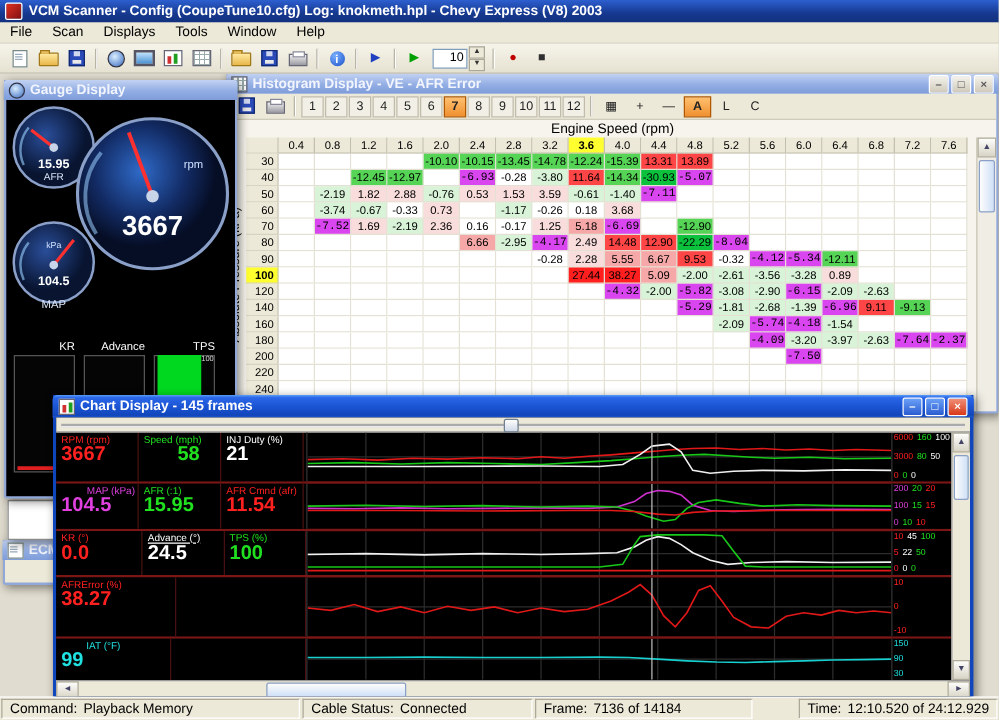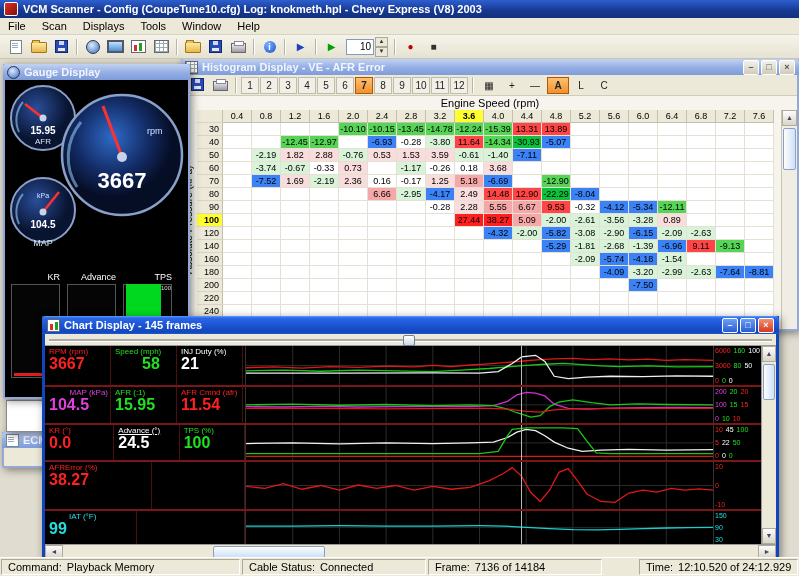--- a/index.html
+++ b/index.html
@@ -85,21 +85,21 @@
   .htool.hl{background:linear-gradient(#ffc070,#f09030);border:1px solid #b05800;font-weight:bold;}
   .hxaxis{height:14px;text-align:center;font-size:11px;color:#000;padding-top:1px;}
   .hist-wrap{display:flex;position:absolute;top:35px;left:0;right:15px;bottom:0;}
   .hist-yaxis{width:14px;writing-mode:vertical-rl;transform:rotate(180deg);font-size:10px;color:#000;text-align:center;}
   .hist-table{flex:1;}
   .hist-row{display:flex;height:13px;}
   .hist-row .rh{width:26px;font-size:9px;text-align:right;padding-right:3px;background:#ece9d8;border-right:1px solid #c4c0b0;border-bottom:1px solid #d8d4c4;line-height:13px;box-sizing:border-box;}
   .hist-row .cc{width:29px;font-size:9px;text-align:center;line-height:13px;border-right:1px solid #e4e1d4;border-bottom:1px solid #e4e1d4;box-sizing:border-box;background:#fff;color:#000;overflow:hidden;}
   .hist-row.header .cc{background:#ece9d8;border-color:#c4c0b0;}
   .cc.sel,.rh.sel{background:#ffff30 !important;font-weight:bold;}
-  .cc.g1{background:#d8f3d8;} .cc.g2{background:#3b82f6;} .cc.g3{background:#55d455;} .cc.g4{background:#0cc23c;}
+  .cc.g1{background:#d8f3d8;} .cc.g2{background:#d946ef;font-family:Liberation Mono, monospace;} .cc.g3{background:#55d455;} .cc.g4{background:#0cc23c;}
   .cc.r1{background:#f9dcdc;} .cc.r2{background:#f6a8a8;} .cc.r3{background:#ff4545;} .cc.r4{background:#ff1f1f;}
   .hist-vscroll{position:absolute;top:35px;right:0;bottom:0;width:15px;background:#f0eee4;border-left:1px solid #c8c4b4;display:flex;flex-direction:column;}
   .sbtn{height:14px;background:linear-gradient(#fdfdfb,#d8d4c6);border:1px solid #b0ac9c;font-size:7px;text-align:center;line-height:13px;color:#446;}
   .sthumb-v{margin:2px 1px;height:40px;background:linear-gradient(90deg,#fdfdfb,#cfe0f8);border:1px solid #8aa0c8;border-radius:2px;}
 
   
   #chartWin{left:42px;top:257px;width:731px;height:243px;z-index:5;}
   #chartWin .cbody{background:#000;height:calc(100% - 18px);display:flex;flex-direction:column;}
   .pos-slider{height:11px;background:#ece9d8;border-bottom:1px solid #999;position:relative;flex:0 0 auto;}
   .pos-slider .track{position:absolute;left:4px;right:4px;top:5px;height:2px;background:#aaa;border-bottom:1px solid #fff;}
@@ -524,24 +524,24 @@
                 <div class="cc"></div>
                 <div class="cc"></div>
                 <div class="cc"></div>
                 <div class="cc"></div>
                 <div class="cc"></div>
                 <div class="cc"></div>
                 <div class="cc"></div>
                 <div class="cc"></div>
                 <div class="cc g2">-4.09</div>
                 <div class="cc g1">-3.20</div>
-                <div class="cc g1">-2.99</div>
+                <div class="cc g1">-3.97</div>
                 <div class="cc g1">-2.63</div>
                 <div class="cc g2">-7.64</div>
-                <div class="cc g2">-8.81</div>
+                <div class="cc g2">-2.37</div>
               </div>
               <div class="hist-row">
                 <div class="rh">200</div>
                 <div class="cc"></div>
                 <div class="cc"></div>
                 <div class="cc"></div>
                 <div class="cc"></div>
                 <div class="cc"></div>
                 <div class="cc"></div>
                 <div class="cc"></div>
@@ -849,21 +849,21 @@
                   </svg>
                 </div>
                 <div class="caxis">
                   <div class="arow"><span style="color: rgb(255, 32, 32);">10</span><span style="color: rgb(255, 255, 255);">45</span><span style="color: rgb(32, 224, 32);">100</span></div>
                   <div class="arow"><span style="color: rgb(255, 32, 32);">5</span><span style="color: rgb(255, 255, 255);">22</span><span style="color: rgb(32, 224, 32);">50</span></div>
                   <div class="arow"><span style="color: rgb(255, 32, 32);">0</span><span style="color: rgb(255, 255, 255);">0</span><span style="color: rgb(32, 224, 32);">0</span></div>
                 </div>
               </div>
               <div class="cpane" style="flex: 46 1 0px;">
                 <div class="plabels">
-                  <div class="pcell" style="width: 107px;">
+                  <div class="pcell" style="width: 96px;">
                     <div class="plab" style="color: rgb(255, 32, 32);">AFRError (%)</div>
                     <div class="pval" style="color: rgb(255, 32, 32);">38.27</div>
                   </div>
                   <div class="pcell" style="flex: 1 1 0%;"></div>
                 </div>
                 <div class="cplot">
                   <svg viewBox="0 0 100 100" preserveAspectRatio="none">
                     <line x1="10" x2="10" y1="0" y2="100" stroke="#2c2c2c" vector-effect="non-scaling-stroke"></line>
                     <line x1="20" x2="20" y1="0" y2="100" stroke="#2c2c2c" vector-effect="non-scaling-stroke"></line>
                     <line x1="30" x2="30" y1="0" y2="100" stroke="#2c2c2c" vector-effect="non-scaling-stroke"></line>

